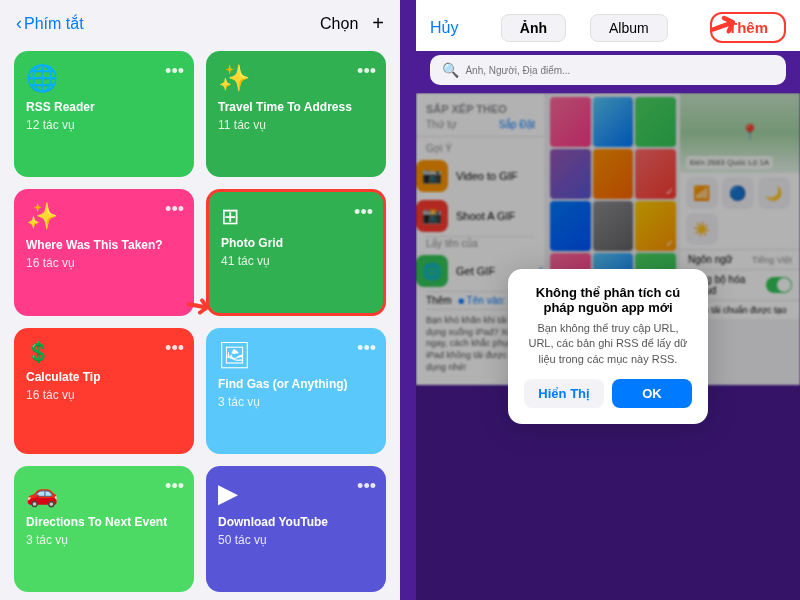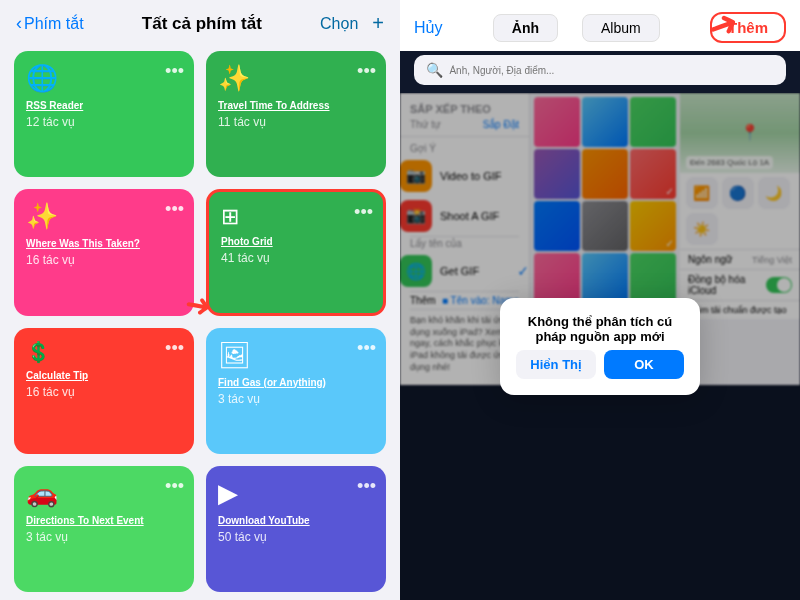--- a/index.html
+++ b/index.html
@@ -49,21 +49,21 @@
       color: #000;
     }
 
     .left-header-actions {
       display: flex;
       gap: 14px;
       align-items: center;
     }
 
     .left-header-actions span {
-      color: #0369a1;
+      color: #000000;
       font-size: 16px;
       cursor: pointer;
       text-align: center;
     }
 
     .shortcuts-grid {
       display: grid;
       grid-template-columns: 1fr 1fr;
       gap: 12px;
       padding: 8px 14px;
@@ -97,40 +97,40 @@
       cursor: pointer;
     }
 
     .shortcut-icon {
       font-size: 26px;
       margin-bottom: 6px;
       color: #fff;
     }
 
     .shortcut-name {
-      font-size: 10px;
+      font-size: 12px;
       font-weight: 600;
       color: #fff;
       margin-bottom: 4px;
-      text-decoration: underline;
     }
 
     .shortcut-count {
       font-size: 12px;
       color: rgba(255,255,255,0.85);
     }
 
     
     .right-panel {
       width: 400px;
       height: 600px;
-      background: #0f172a;
+      background: #4c1d95;
       display: flex;
       flex-direction: column;
       overflow: hidden;
+      padding-left: 16px;
     }
 
     .right-header {
       display: flex;
       align-items: center;
       justify-content: space-between;
       padding: 12px 14px 8px;
       background: #fff;
     }
 
@@ -441,21 +441,20 @@
   </style>
 </head>
 <body>
 
 <div class="left-panel">
   <div class="left-header">
     <div class="left-header-back">
       <span class="chevron">‹</span>
       <span>Phím tắt</span>
     </div>
-    <span class="left-header-title">Tất cả phím tắt</span>
     <div class="left-header-actions">
       <span>Chọn</span>
       <span style="font-size:20px;font-weight:300;">+</span>
     </div>
   </div>
 
   <div class="shortcuts-grid">
 
     <div class="shortcut-card green">
       <span class="shortcut-more">•••</span>
@@ -630,20 +629,21 @@
           <div class="ios-toggle-row" style="font-size:9px;">
             <span>Phim tải chuẩn được tạo</span>
           </div>
         </div>
       </div>
     </div>
 
     <div class="modal-overlay">
       <div class="modal-box">
         <div class="modal-title">Không thể phân tích cú pháp nguồn app mới</div>
+        <div class="modal-body">Bạn không thể truy cập URL, URL, các bản ghi RSS để lấy dữ liệu trong các mục này RSS.</div>
         <div class="modal-actions">
           <button class="modal-btn cancel">Hiển Thị</button>
           <button class="modal-btn ok">OK</button>
         </div>
       </div>
     </div>
   </div>
 </div>
 
 </body></html>

